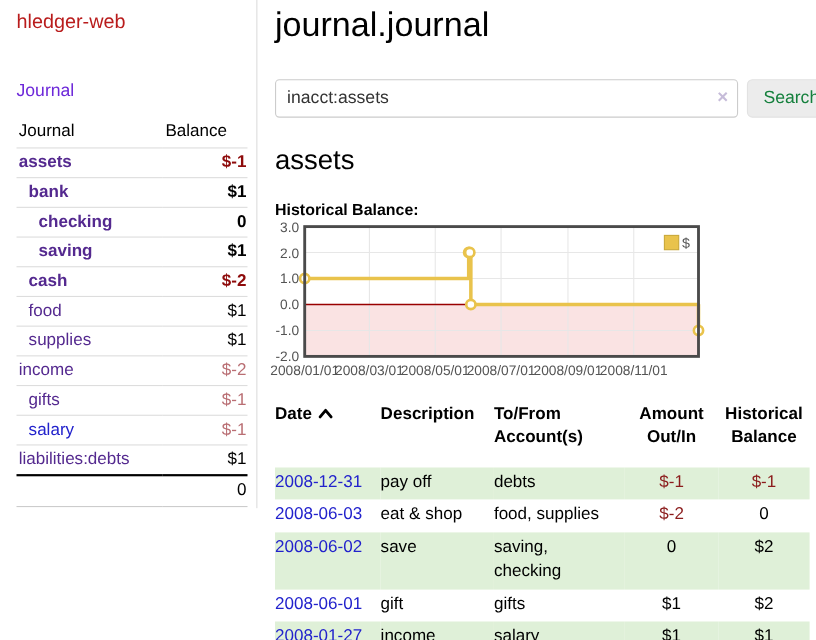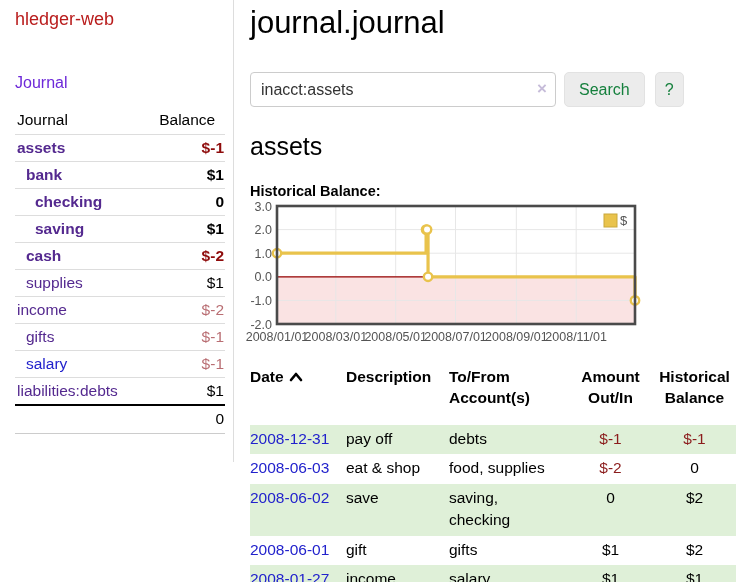--- a/index.html
+++ b/index.html
@@ -16,35 +16,35 @@
   
   .sidebar {
     width:234px; min-height:462px; flex:0 0 234px;
     border-right:1px solid #ddd;
     padding:9px 8px 0 15px;
   }
   .app-link { display:inline-block; color:#b91c1c; font-size:18px; }
   .journal-link { display:inline-block; color:#6d28d9; font-size:16px; margin-top:44px; }
   .acct-table { width:100%; border-collapse:collapse; margin-top:15px; font-size:15.5px; }
   .acct-table th { font-weight:400; text-align:left; padding:4px 0 5px 2px; }
-  .acct-table th:last-child { text-align:center; padding-right:1px; }
+  .acct-table th:last-child { text-align:left; padding-right:1px; }
   .acct-table td { padding:4px 0; border-top:1px solid #ddd; }
   .acct-table td.bal { text-align:right; padding-right:1px; white-space:nowrap; }
   .acct-table tr.inacct a, .acct-table tr.inacct td { font-weight:bold; }
   .acct-table a { color:#54298f; }
   .acct-table a.blue { color:#2222cc; }
   .acct-table td.neg { color:#8e0b0b; }
   .acct-table td.neg-soft { color:#b96e73; }
   .acct-table tfoot td { border-top:2px solid #000; border-bottom:1px solid #ccc; text-align:right; padding:4px 1px 5px 0; }
 
   
   .main { flex:1; padding:0 8px 0 16px; }
   h1.page-title { font-size:31px; font-weight:400; margin:0; padding-top:5px; letter-spacing:0; }
   .search-row { display:flex; margin-top:31px; align-items:stretch; }
-  .input-wrap { position:relative; width:306px; }
+  .input-wrap { position:relative; width:421px; }
   .search-input {
     width:100%; height:35px; border:1px solid #ccc; border-radius:4px;
     padding:6px 28px 6px 10px; font-size:16px; color:#333;
     font-family:"Liberation Sans", sans-serif; outline:none;
   }
   .clear-x {
     position:absolute; right:9px; top:7px; font-size:17px; font-weight:bold;
     color:#c6bcd9; line-height:20px; cursor:pointer;
   }
   .btn {
@@ -102,20 +102,24 @@
             <td style="padding-left: 20px;"><a>checking</a></td>
             <td class="bal ">0</td>
           </tr>
           <tr class="inacct">
             <td style="padding-left: 20px;"><a>saving</a></td>
             <td class="bal ">$1</td>
           </tr>
           <tr class="inacct">
             <td style="padding-left: 11px;"><a>cash</a></td>
             <td class="bal neg">$-2</td>
+          </tr>
+          <tr>
+            <td style="padding-left: 11px;"><a>food</a></td>
+            <td class="bal ">$1</td>
           </tr>
           <tr>
             <td style="padding-left: 11px;"><a>supplies</a></td>
             <td class="bal ">$1</td>
           </tr>
           <tr>
             <td style="padding-left: 2px;"><a>income</a></td>
             <td class="bal neg-soft">$-2</td>
           </tr>
           <tr>

